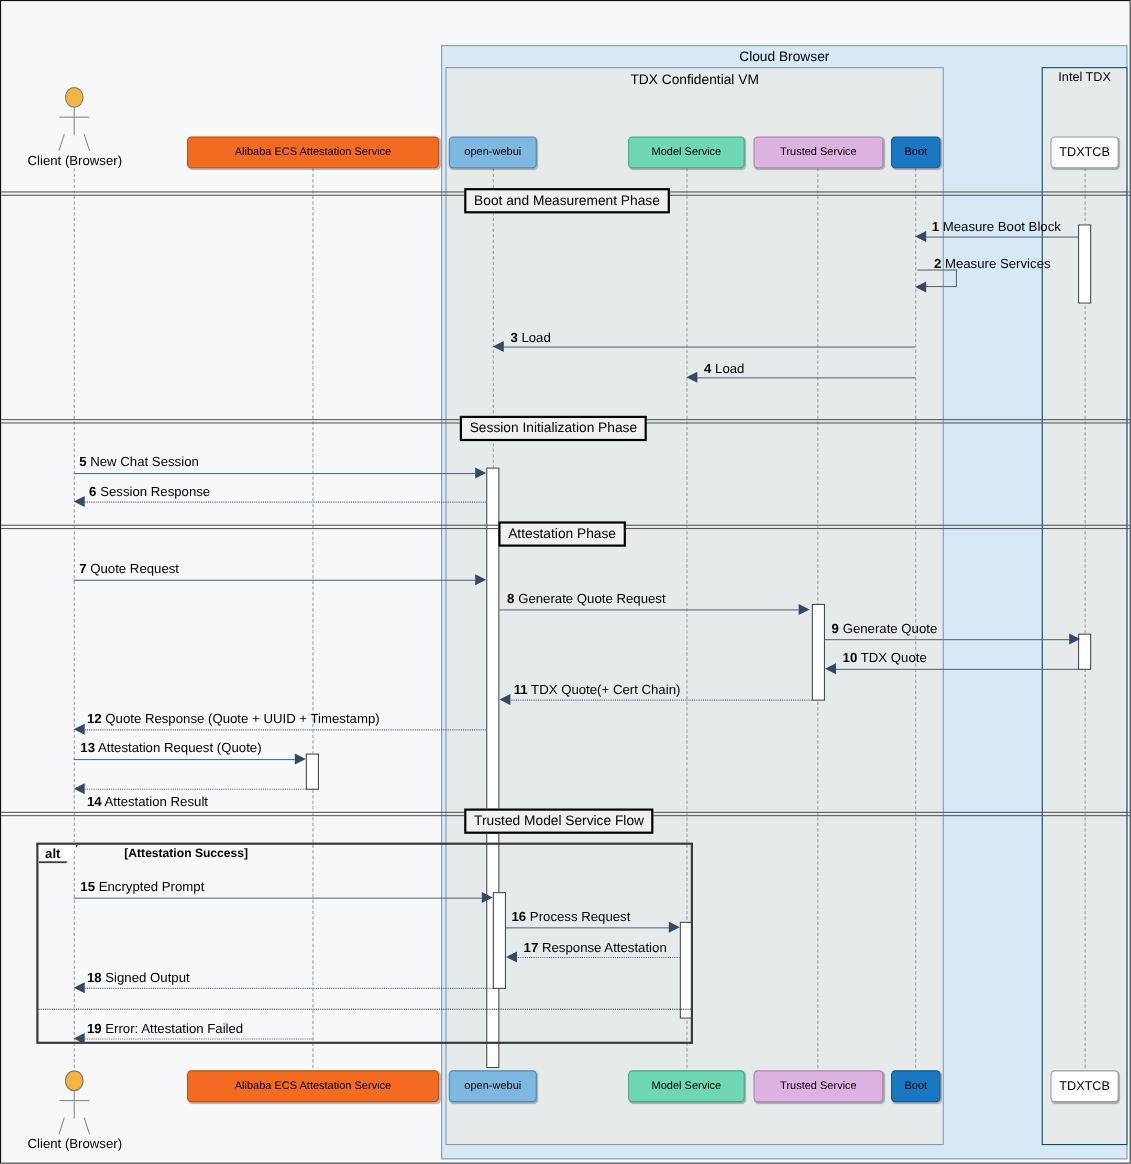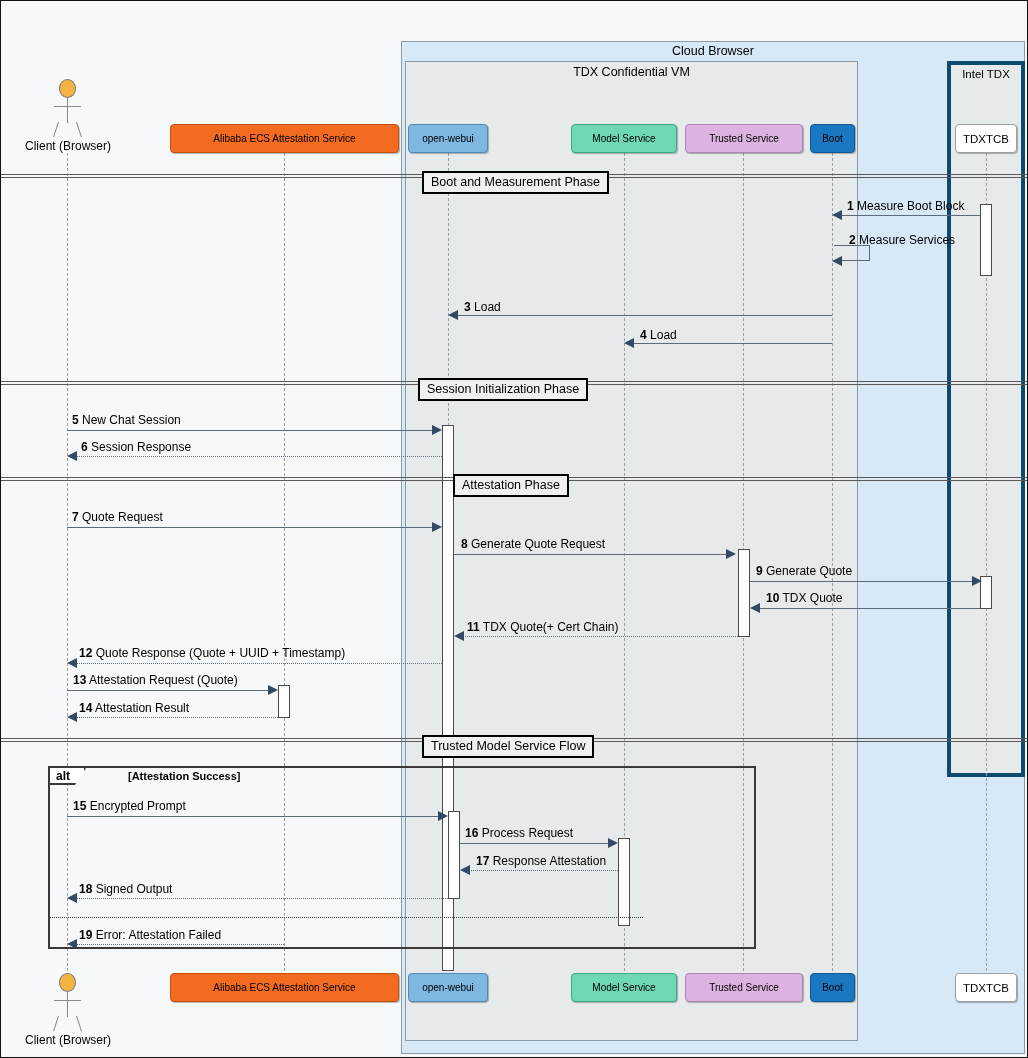--- a/index.html
+++ b/index.html
@@ -28,22 +28,22 @@
   }
   .group-vm{
     left:404px;top:60px;width:453px;height:980px;
     background:#e7eaea;border:1px solid #8a9aa8;
   }
   .group-vm-label{
     position:absolute;left:0;top:3px;width:100%;text-align:center;
     font-size:12.5px;color:#000;
   }
   .group-tdx{
-    left:946px;top:60px;width:78px;height:716px;
-    background:#e7eaea;border:4px solid #0c4a6e;
+    left:946px;top:60px;width:78px;height:980px;
+    background:#e7eaea;border:1px solid #0c4a6e;
   }
   .group-tdx-label{
     position:absolute;left:0;top:3px;width:100%;text-align:center;
     font-size:11.5px;color:#000;
   }
   
   .lifeline{
     position:absolute;width:0;border-left:1px dashed #9aa0a6;
     top:152px;height:818px;
   }
@@ -206,21 +206,21 @@
 
   <div class="activation" style="left:979px;top:203px;width:12px;height:72px"></div>
   <div class="activation" style="left:441px;top:424px;width:12px;height:546px"></div>
   <div class="activation" style="left:737px;top:548px;width:12px;height:88px"></div>
   <div class="activation" style="left:979px;top:575px;width:12px;height:33px"></div>
   <div class="activation" style="left:277px;top:684px;width:12px;height:33px"></div>
   <div class="activation" style="left:447px;top:810px;width:12px;height:88px"></div>
   <div class="activation" style="left:617px;top:837px;width:12px;height:88px"></div>
 
 
-  <div class="fragment" style="left:47px;top:765px;width:708px;height:183px">
+  <div class="fragment" style="left:32px;top:765px;width:597px;height:183px">
     <div class="frag-tag">alt</div>
     <div class="frag-cond" style="left:78px;top:2px">[Attestation Success]</div>
     <div class="frag-divider" style="left:0;top:149px;width:593px"></div>
   </div>
 
   <div class="divider" style="top:173px"></div>
   <div class="phaselabel" style="left:421px;top:170px">Boot and Measurement Phase</div>
 
   <div class="divider" style="top:380px"></div>
   <div class="phaselabel" style="left:417px;top:377px">Session Initialization Phase</div>
@@ -317,21 +317,21 @@
 
   <div class="msg solid" style="left:66px;top:689px;width:201px"></div>
   <div class="arrow right" style="left:267px;top:684px"></div>
   <div class="msglabel" style="left:72px;top:672px">
     <span class="msgnum">13</span>
     <span>Attestation Request (Quote)</span>
   </div>
 
   <div class="msg dotted" style="left:72px;top:716px;width:205px"></div>
   <div class="arrow left" style="left:66px;top:711px"></div>
-  <div class="msglabel" style="left:78px;top:700px">
+  <div class="msglabel" style="left:78px;top:721px">
     <span class="msgnum">14</span>
     <span>Attestation Result</span>
   </div>
 
   <div class="msg solid" style="left:66px;top:815px;width:371px"></div>
   <div class="arrow right" style="left:437px;top:810px"></div>
   <div class="msglabel" style="left:72px;top:798px">
     <span class="msgnum">15</span>
     <span>Encrypted Prompt</span>
   </div>

